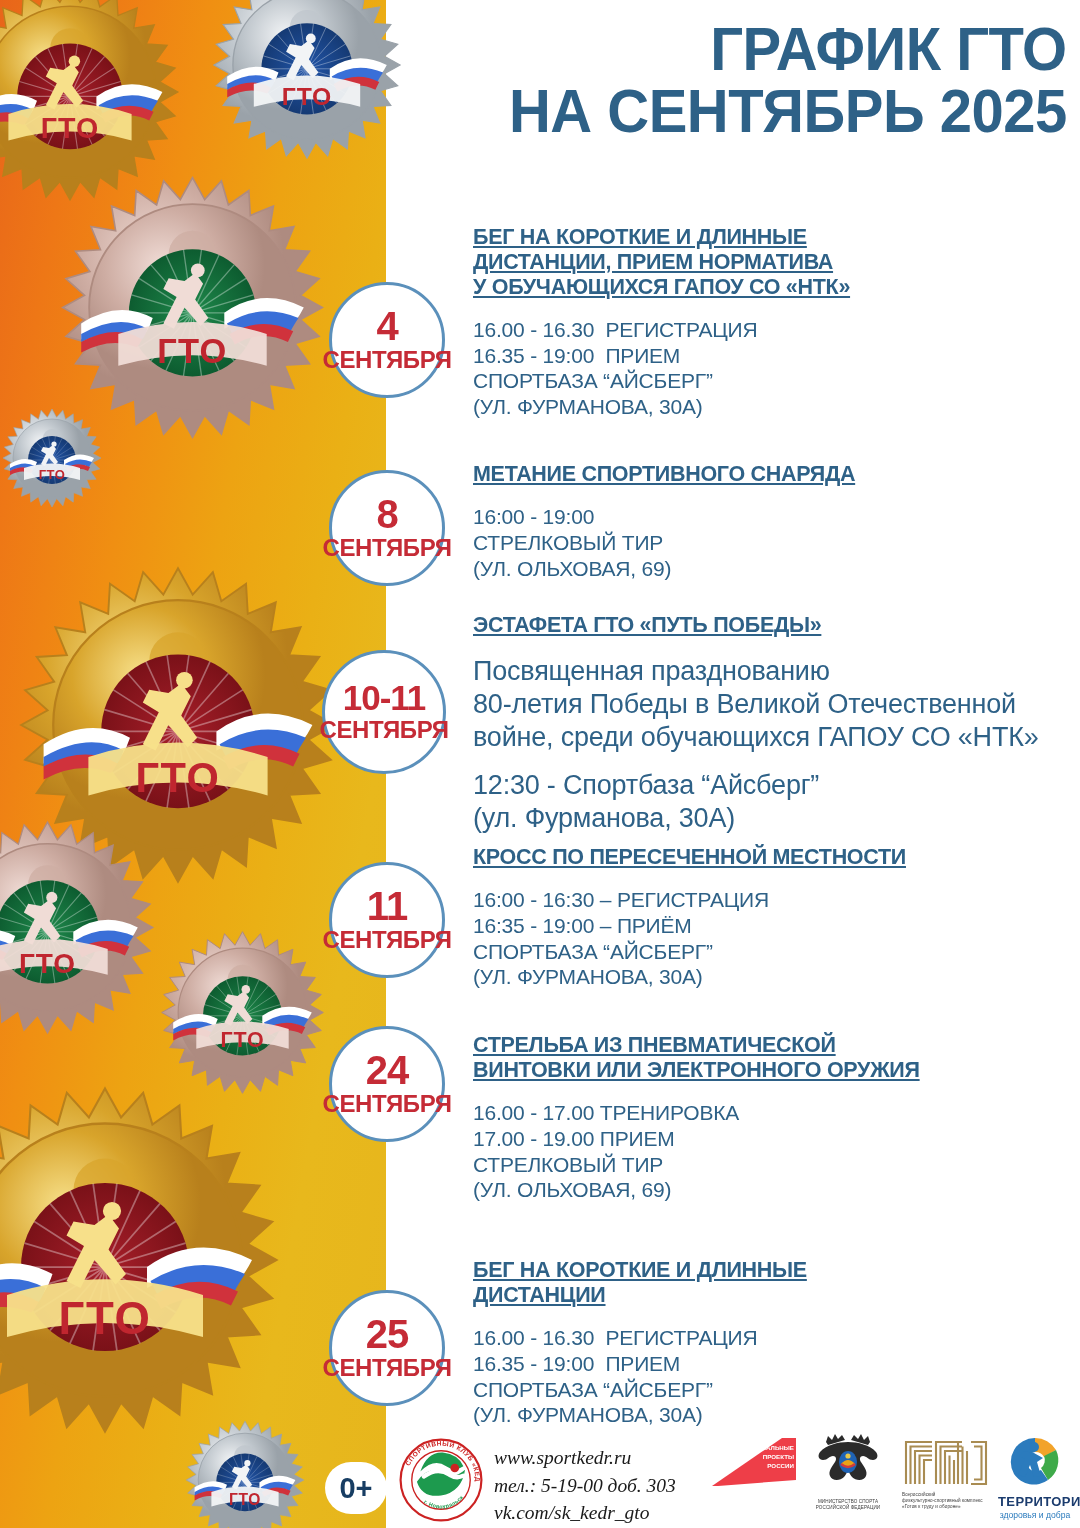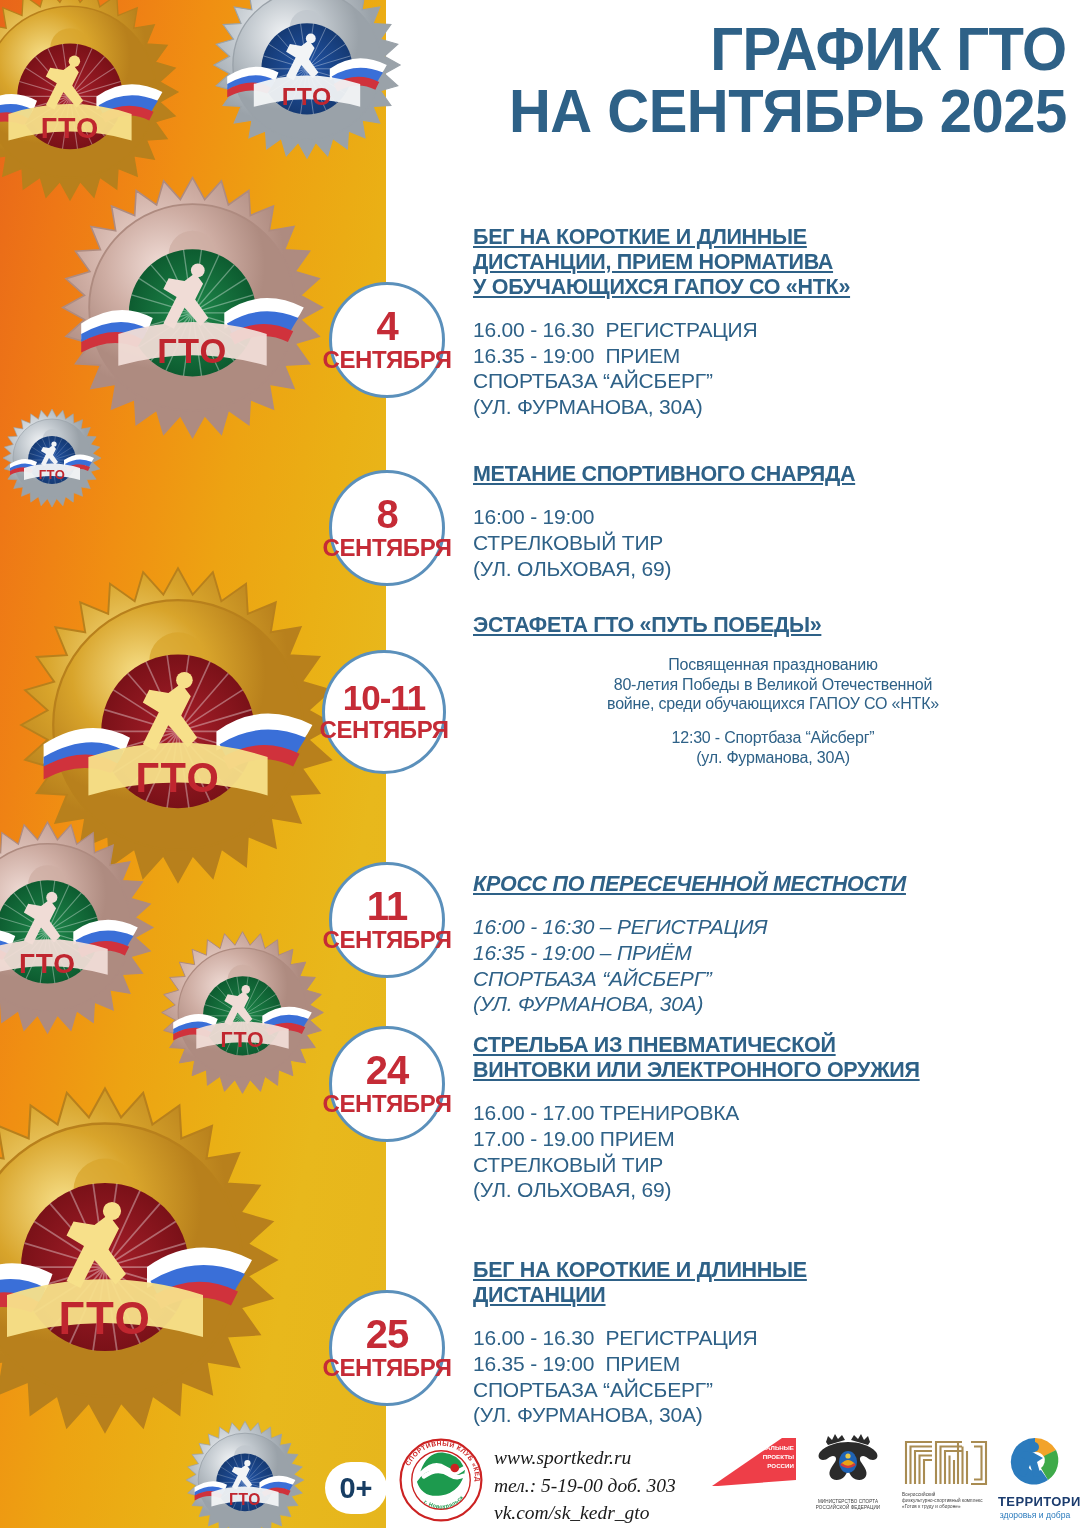--- a/index.html
+++ b/index.html
@@ -89,21 +89,21 @@
   .ev-title span { text-decoration:underline; text-underline-offset:2px;margin-top:14px; }
   .ev-lines { margin-top:17px; }
   .ev-line {
     color:#2e6187;
     font-size:21px;
     line-height:1.23;
     letter-spacing:-0.2px;
     white-space:pre;
   }
   .ev-line.gap { height:14px; }
-  .ev-line.mixed { font-size:16px;text-align:center; }
+  .ev-line.mixed { font-size:27px; }
 
   .age-badge {
     position:absolute; left:325px; top:1462px;
     width:62px; height:52px;
     background:#ffffff; border-radius:26px;
     display:flex; align-items:center; justify-content:center;
     color:#173d63; font-weight:bold; font-size:29px;
     z-index:6;
   }
 
@@ -674,21 +674,21 @@
             <div class="ev-line mixed">12:30 - Спортбаза “Айсберг”</div>
             <div class="ev-line mixed">(ул. Фурманова, 30А)</div>
           </div>
         </div>
       </div>
       <div class="event" style="top: 0px;">
         <div class="date-circle" style="left: 329px; top: 862px;">
           <div class="date-num">11</div>
           <div class="date-month">СЕНТЯБРЯ</div>
         </div>
-        <div class="ev-body" style="top: 872px; font-style: italic;">
+        <div class="ev-body" style="top: 845px;">
           <div class="ev-title">
             <div><span>КРОСС ПО ПЕРЕСЕЧЕННОЙ МЕСТНОСТИ</span></div>
           </div>
           <div class="ev-lines">
             <div class="ev-line">16:00 - 16:30 – РЕГИСТРАЦИЯ</div>
             <div class="ev-line">16:35 - 19:00 – ПРИЁМ</div>
             <div class="ev-line">СПОРТБАЗА “АЙСБЕРГ”</div>
             <div class="ev-line">(УЛ. ФУРМАНОВА, 30А)</div>
           </div>
         </div>

